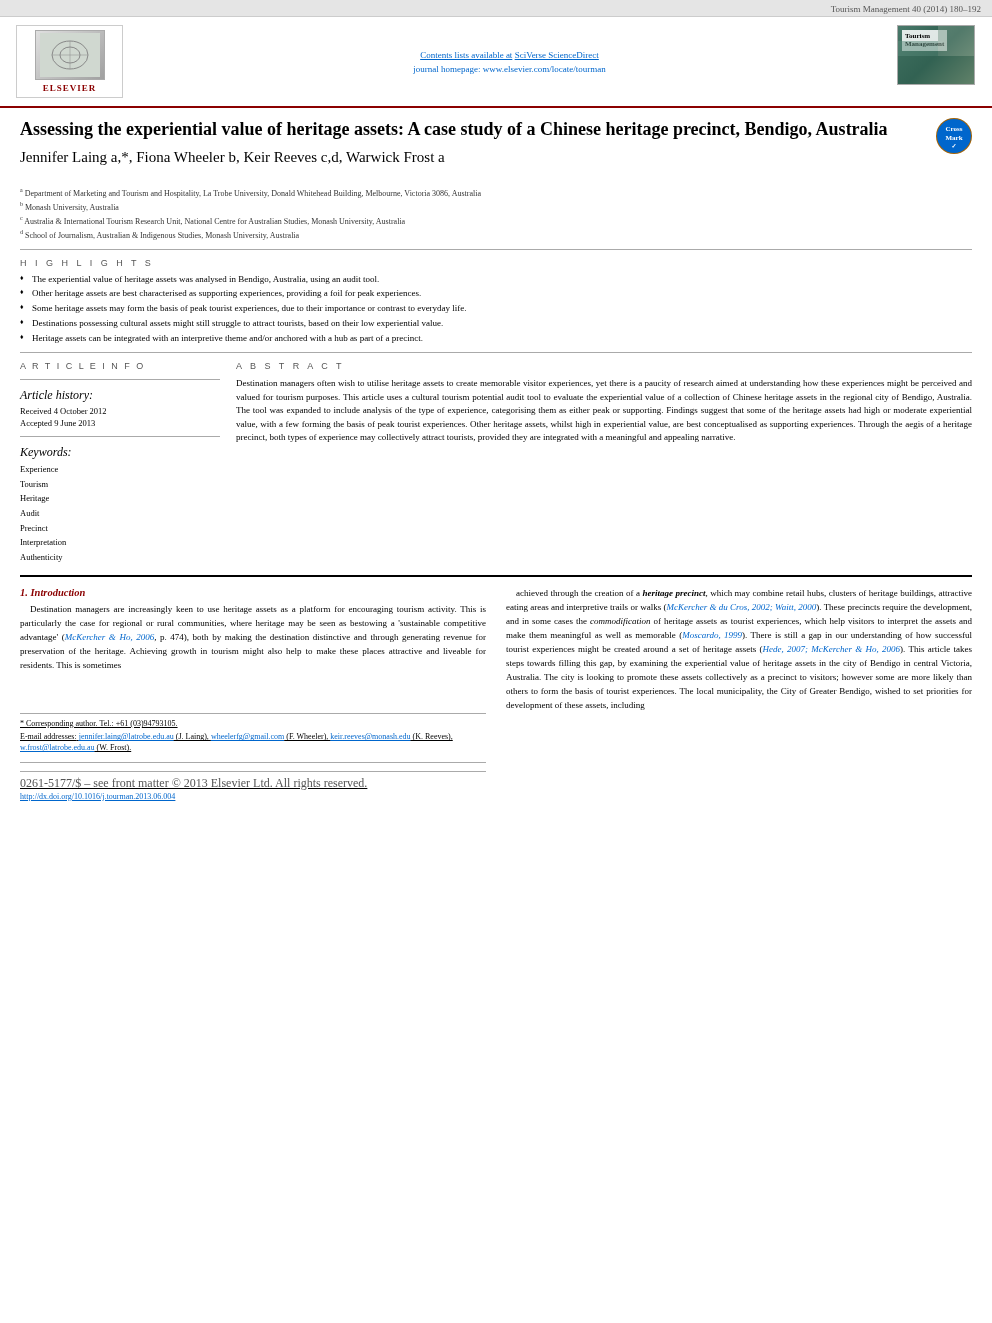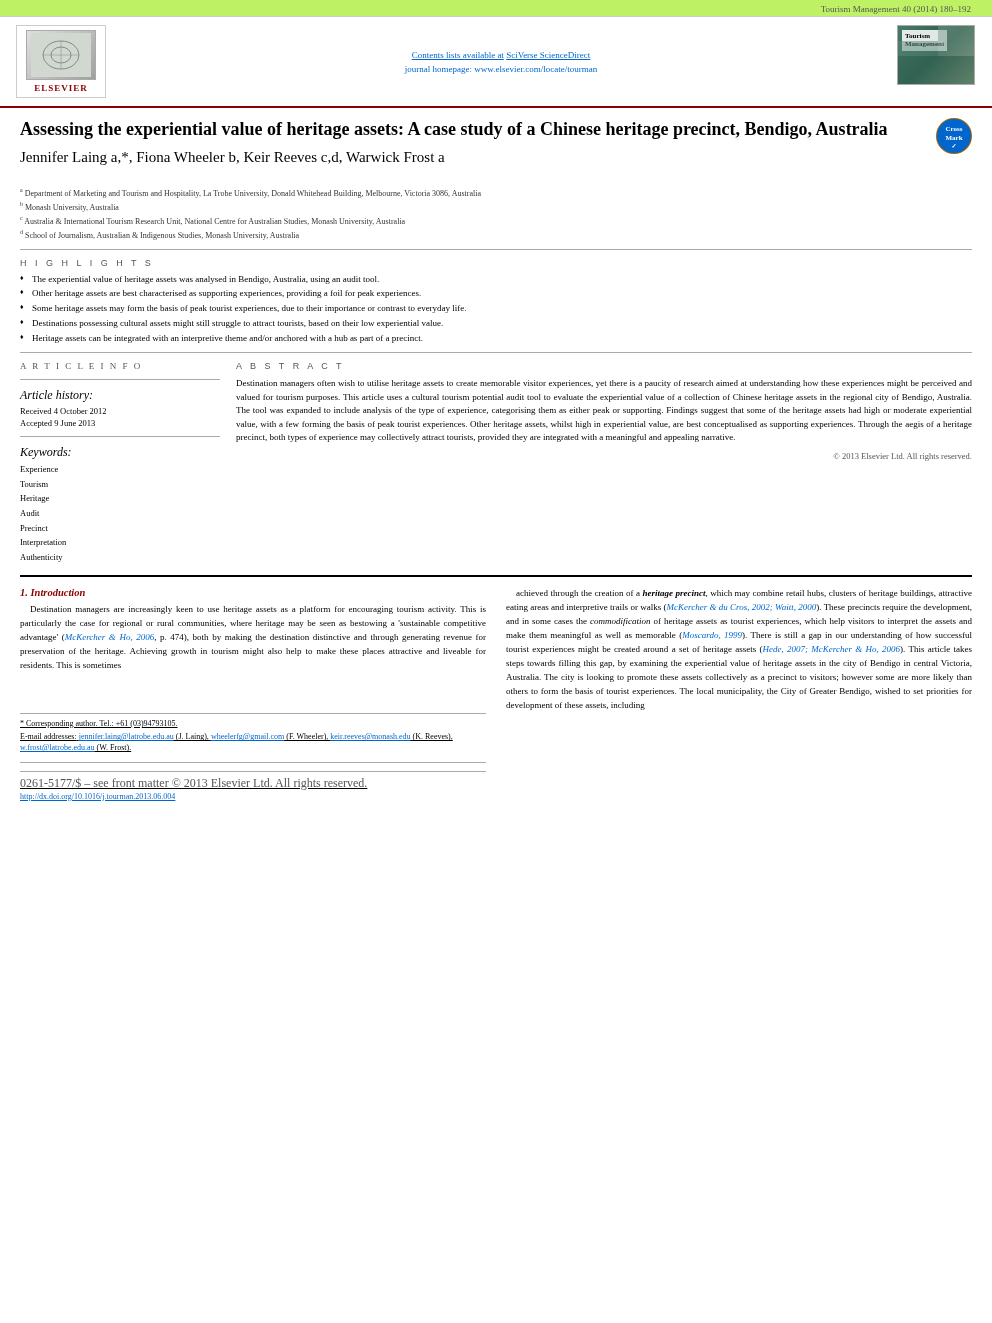--- a/index.html
+++ b/index.html
@@ -7,38 +7,38 @@
       background: #fff;
       font-family: 'Times New Roman', Times, serif;
       font-size: 10px;
       color: #000;
       width: 992px;
       min-height: 1323px;
     }
 
     
     .top-bar {
-      background: #bef264;
+      background: #e5e5e5;
       text-align: right;
-      padding: 4px 21px 2px 20px;
+      padding: 4px 11px 2px 20px;
       font-size: 9px;
       color: #555;
       border-bottom: 1px solid #ccc;
     }
 
     
     .journal-header {
       display: flex;
       align-items: stretch;
       border-bottom: 2px solid #8b0000;
       padding: 8px 16px;
       gap: 10px;
     }
     .header-logo {
-      width: 90px;
+      width: 107px;
       display: flex;
       flex-direction: column;
       align-items: center;
       justify-content: center;
       border: 1px solid #ccc;
       padding: 4px;
     }
     .elsevier-graphic {
       width: 70px;
       height: 50px;
@@ -225,21 +225,21 @@
       flex: 1;
     }
 
     .article-info-section {
       font-size: 8.5px;
     }
     .info-label {
       font-size: 9px;
       letter-spacing: 2px;
       color: #555;
-      font-family: Liberation Serif, serif;
+      font-family: Liberation Sans, sans-serif;
       margin-bottom: 4px;
     }
     .info-sub-label {
       font-size: 12px;
       font-style: italic;
       color: #000;
       margin-bottom: 3px;
     }
     .info-value {
       font-size: 8.5px;
@@ -447,21 +447,20 @@
           <div>Interpretation</div>
           <div>Authenticity</div>
         </div>
       </div>
     </div>
 
     <div class="col-right">
       <div class="abstract-section">
         <div class="abstract-label">A B S T R A C T</div>
         <div class="abstract-text">Destination managers often wish to utilise heritage assets to create memorable visitor experiences, yet there is a paucity of research aimed at understanding how these experiences might be perceived and valued for tourism purposes. This article uses a cultural tourism potential audit tool to evaluate the experiential value of a collection of Chinese heritage assets in the regional city of Bendigo, Australia. The tool was expanded to include analysis of the type of experience, categorising them as either peak or supporting. Findings suggest that some of the heritage assets had high or moderate experiential value, with a few forming the basis of peak tourist experiences. Other heritage assets, whilst high in experiential value, are best conceptualised as supporting experiences. Through the aegis of a heritage precinct, both types of experience may collectively attract tourists, provided they are integrated with a meaningful and appealing narrative.</div>
-        <div class="copyright-line">© 2013 Elsevier Ltd. All rights reserved.</div>
       </div>
     </div>
   </div>
 
   <hr class="section-divider-thick">
 
   <div class="body-two-col">
     <div class="body-col-left">
       <div class="section-title">1.  Introduction</div>
       <div class="body-text">

